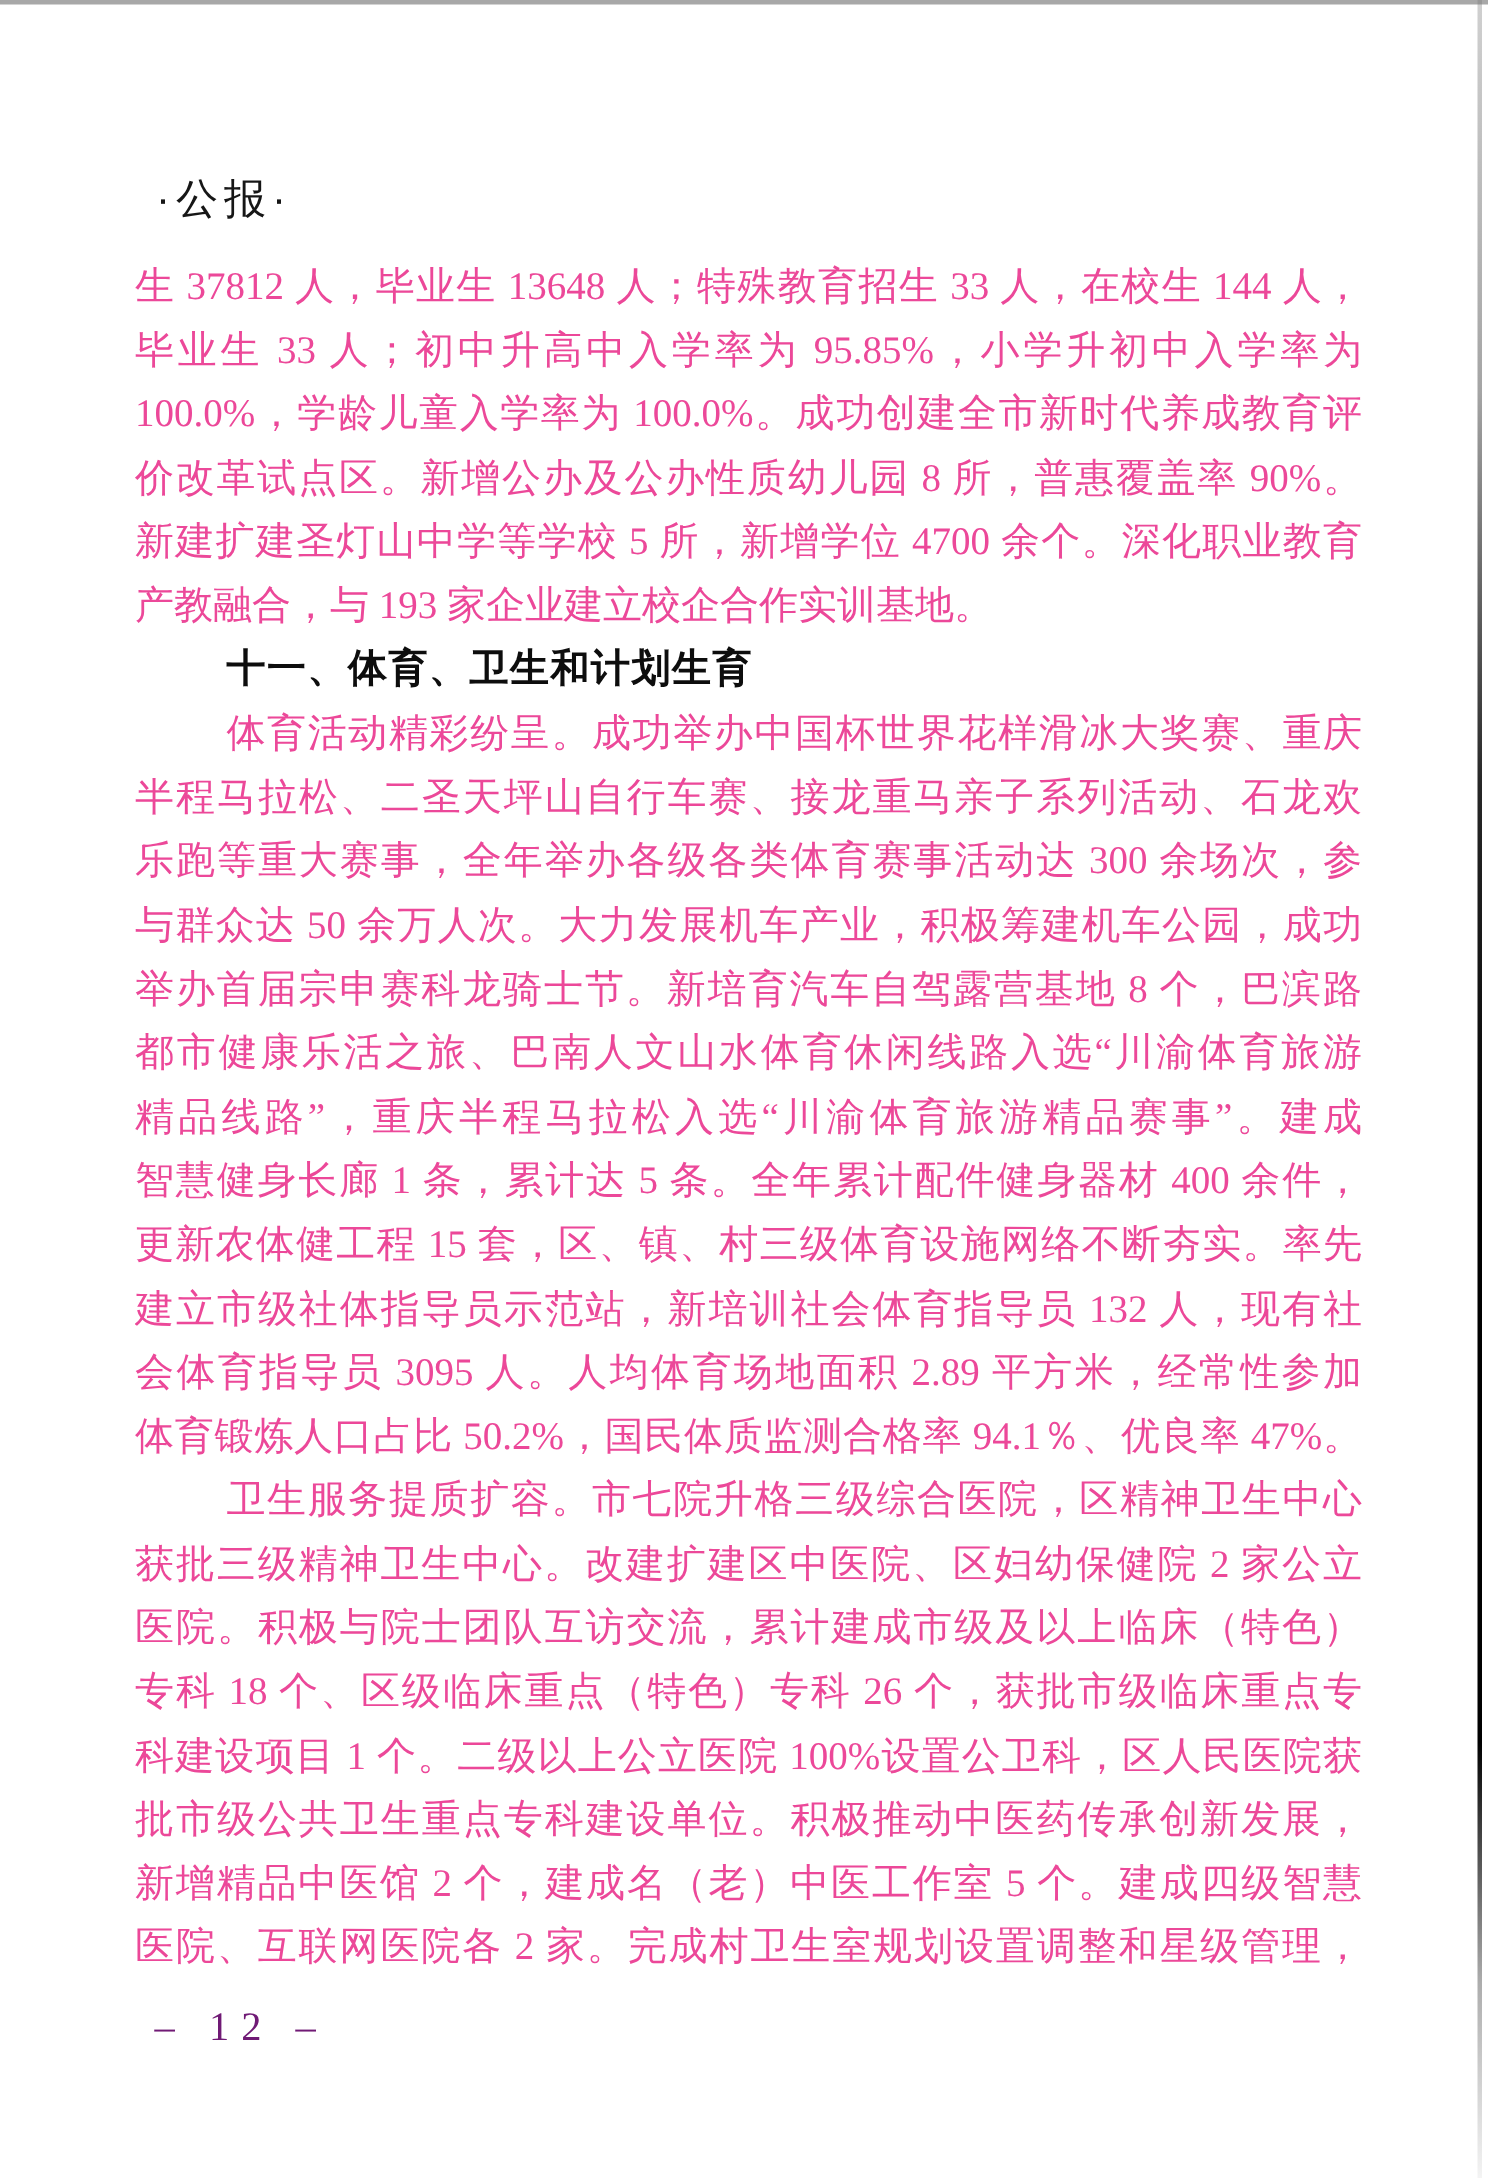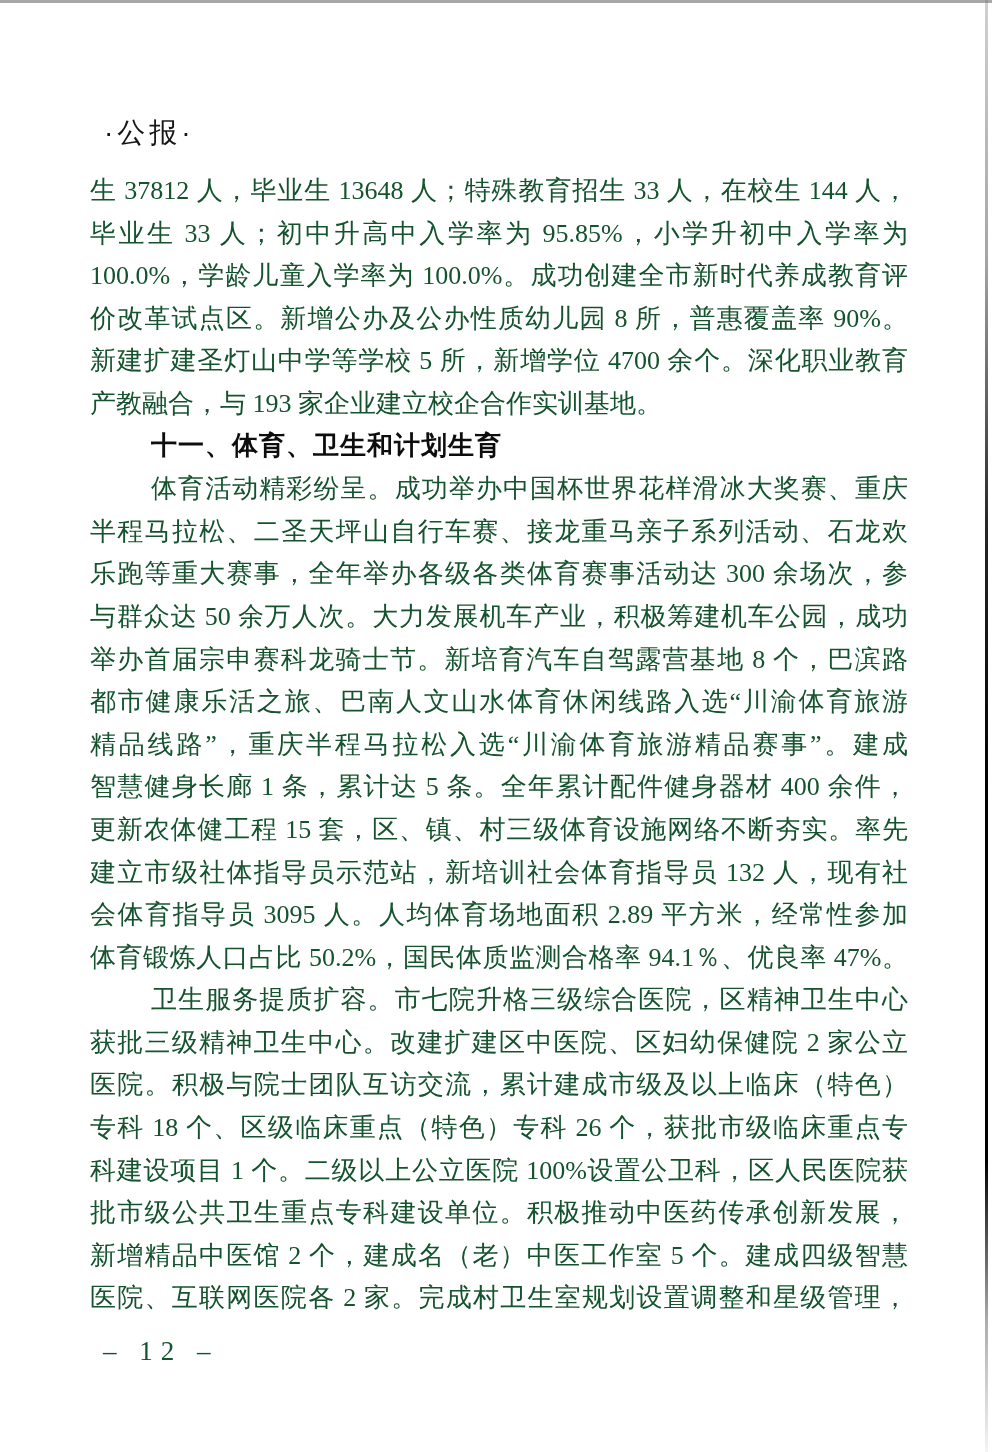--- a/index.html
+++ b/index.html
@@ -47,21 +47,21 @@
     left: 90px; top: 170px;
     width: 818px;
   }
   .line {
     height: 42.6px;
     line-height: 42.6px;
     font-size: 26px;
     overflow: hidden;
     text-align: justify;
     text-align-last: justify;
-    color: #14532d;
+    color: #ec4899;
     white-space: normal;
   }
   .line.end {
     text-align: center;
     text-align-last: left;
   }
   .line.ind { padding-left: 61px; }
   .line.heading {
     font-family: Liberation Mono, monospace;
     font-weight: bold;
@@ -69,21 +69,21 @@
     text-align: left;
     text-align-last: left;
     padding-left: 61px;
     letter-spacing: 1px;
   }
   .pagenum {
     position: absolute;
     left: 103px; top: 1336px;
     font-size: 27px;
     letter-spacing: 8px;
-    color: #14532d;
+    color: #701a75;
   }
 </style>
 </head>
 <body>
 
 <div class="page">
   <div class="scan-top"></div>
   <div class="scan-right"></div>
 
   <div class="header">·公报·</div>

